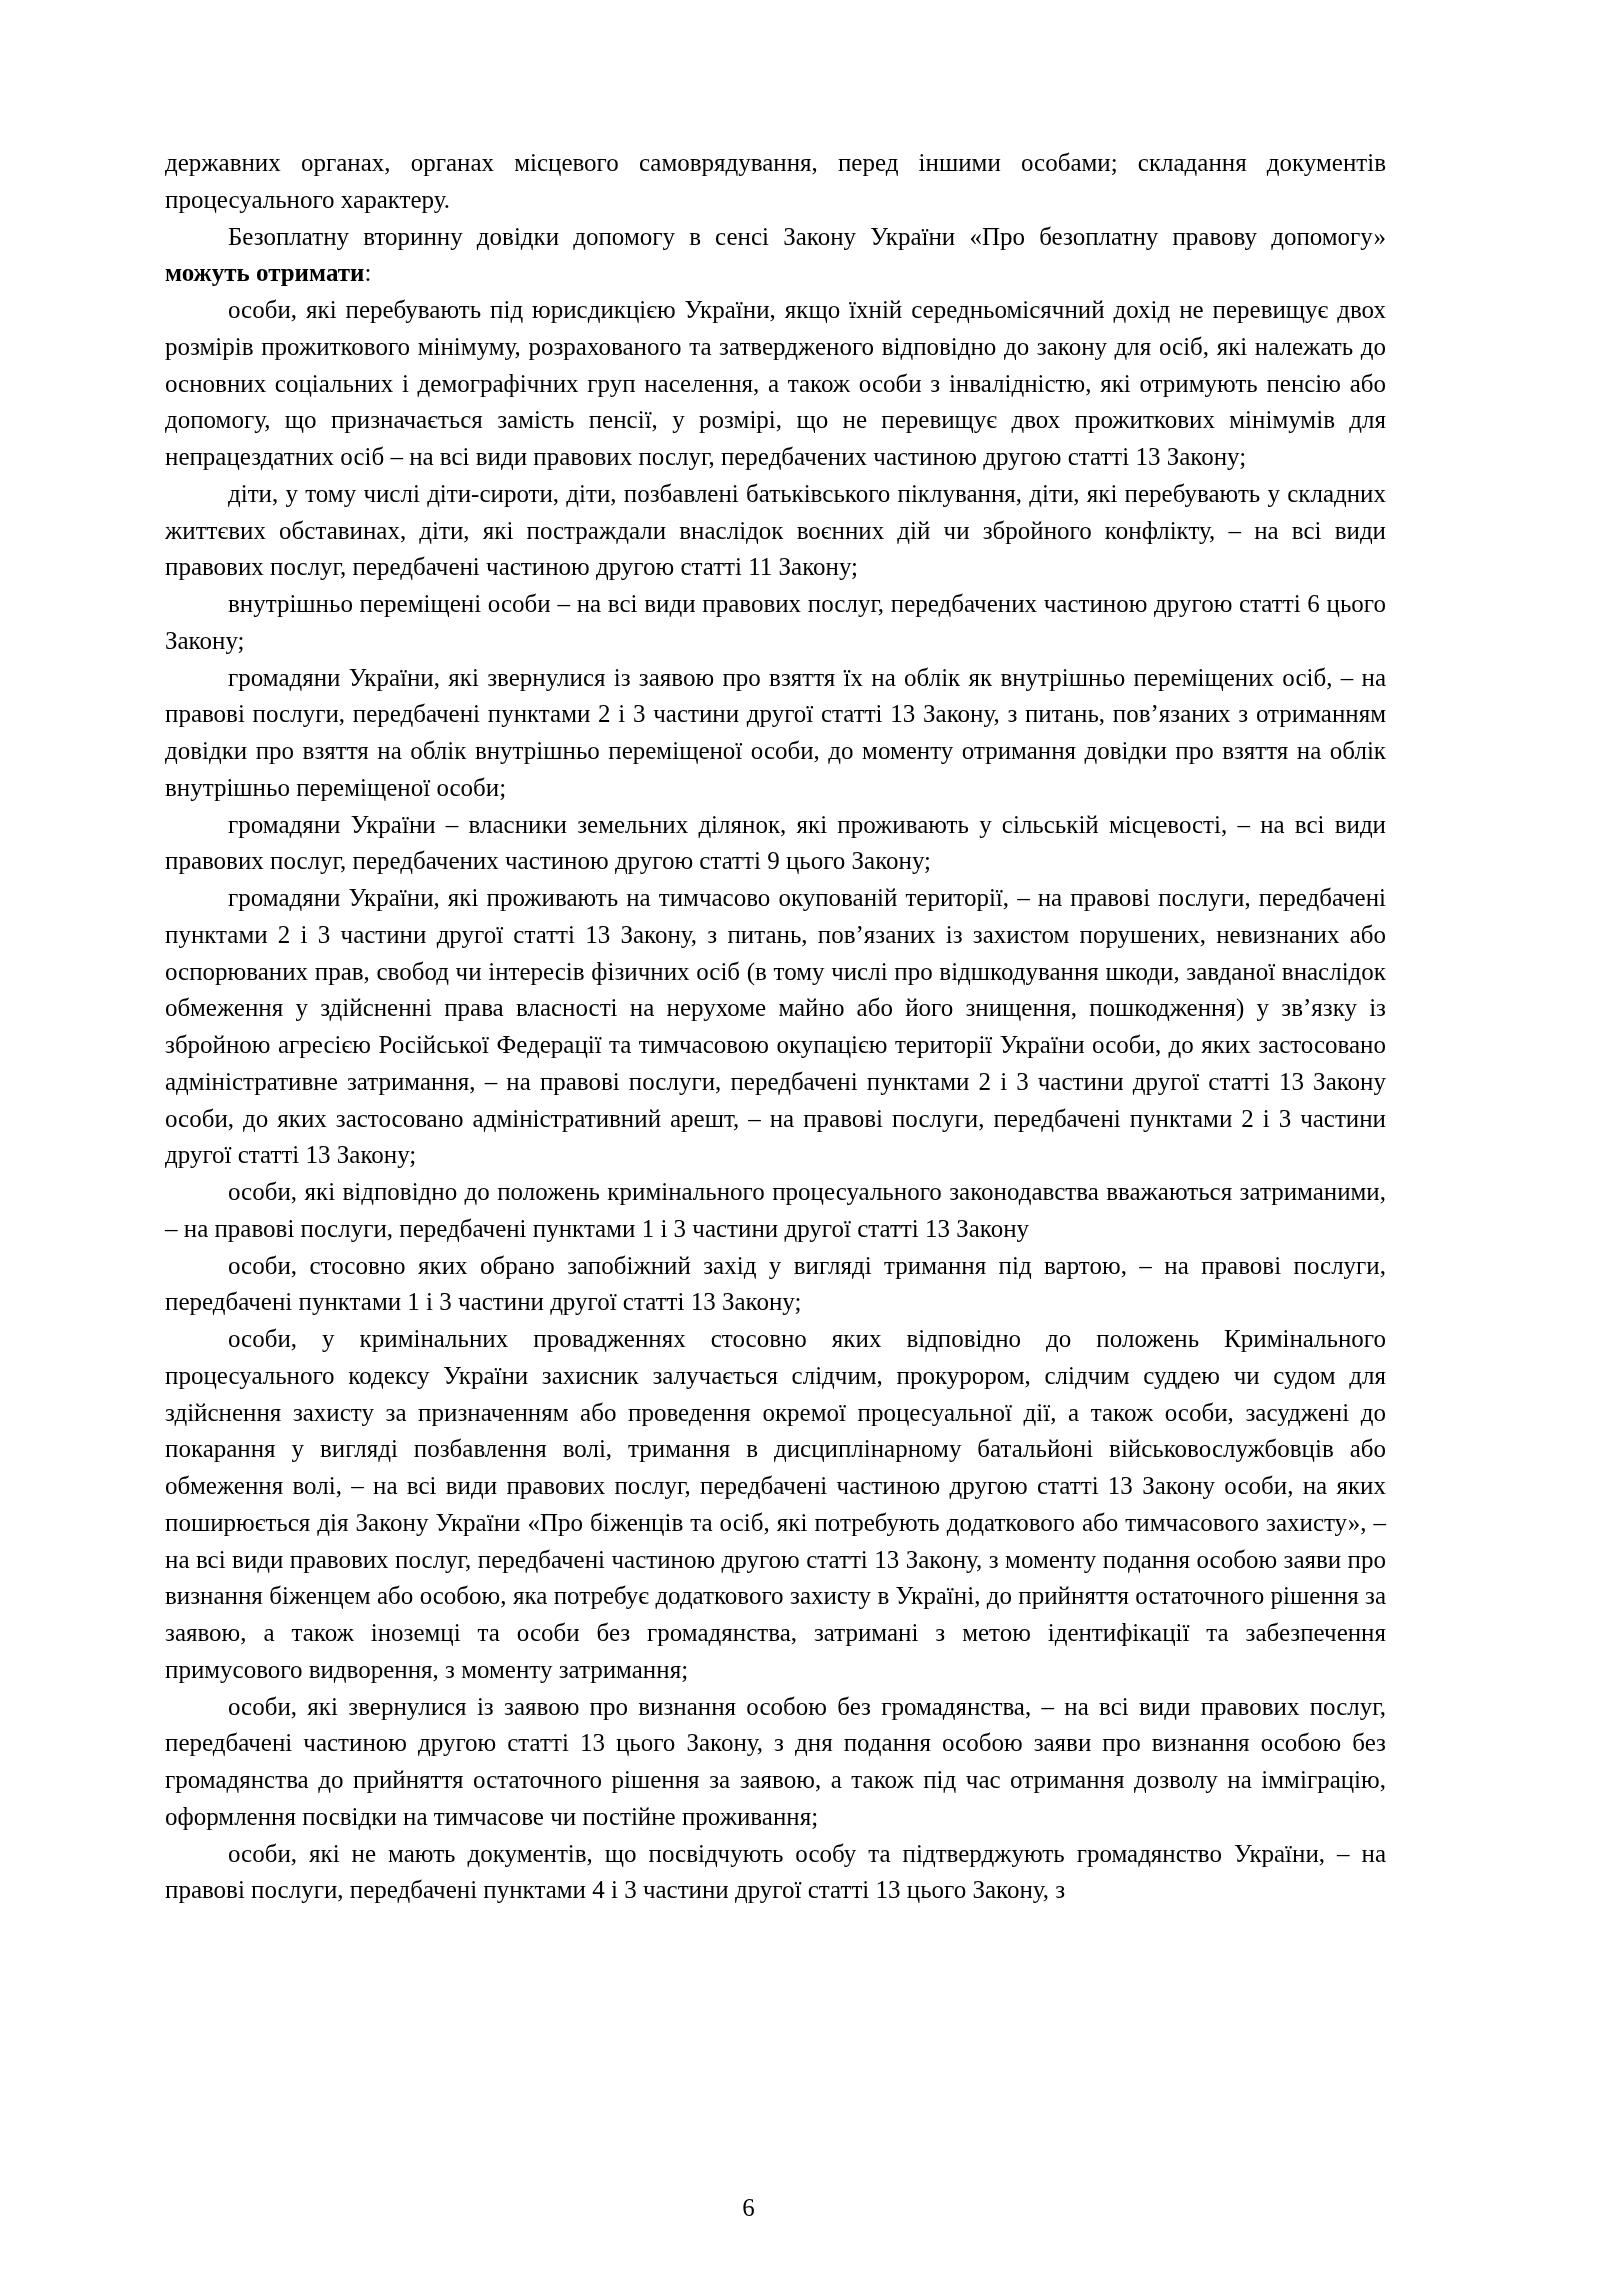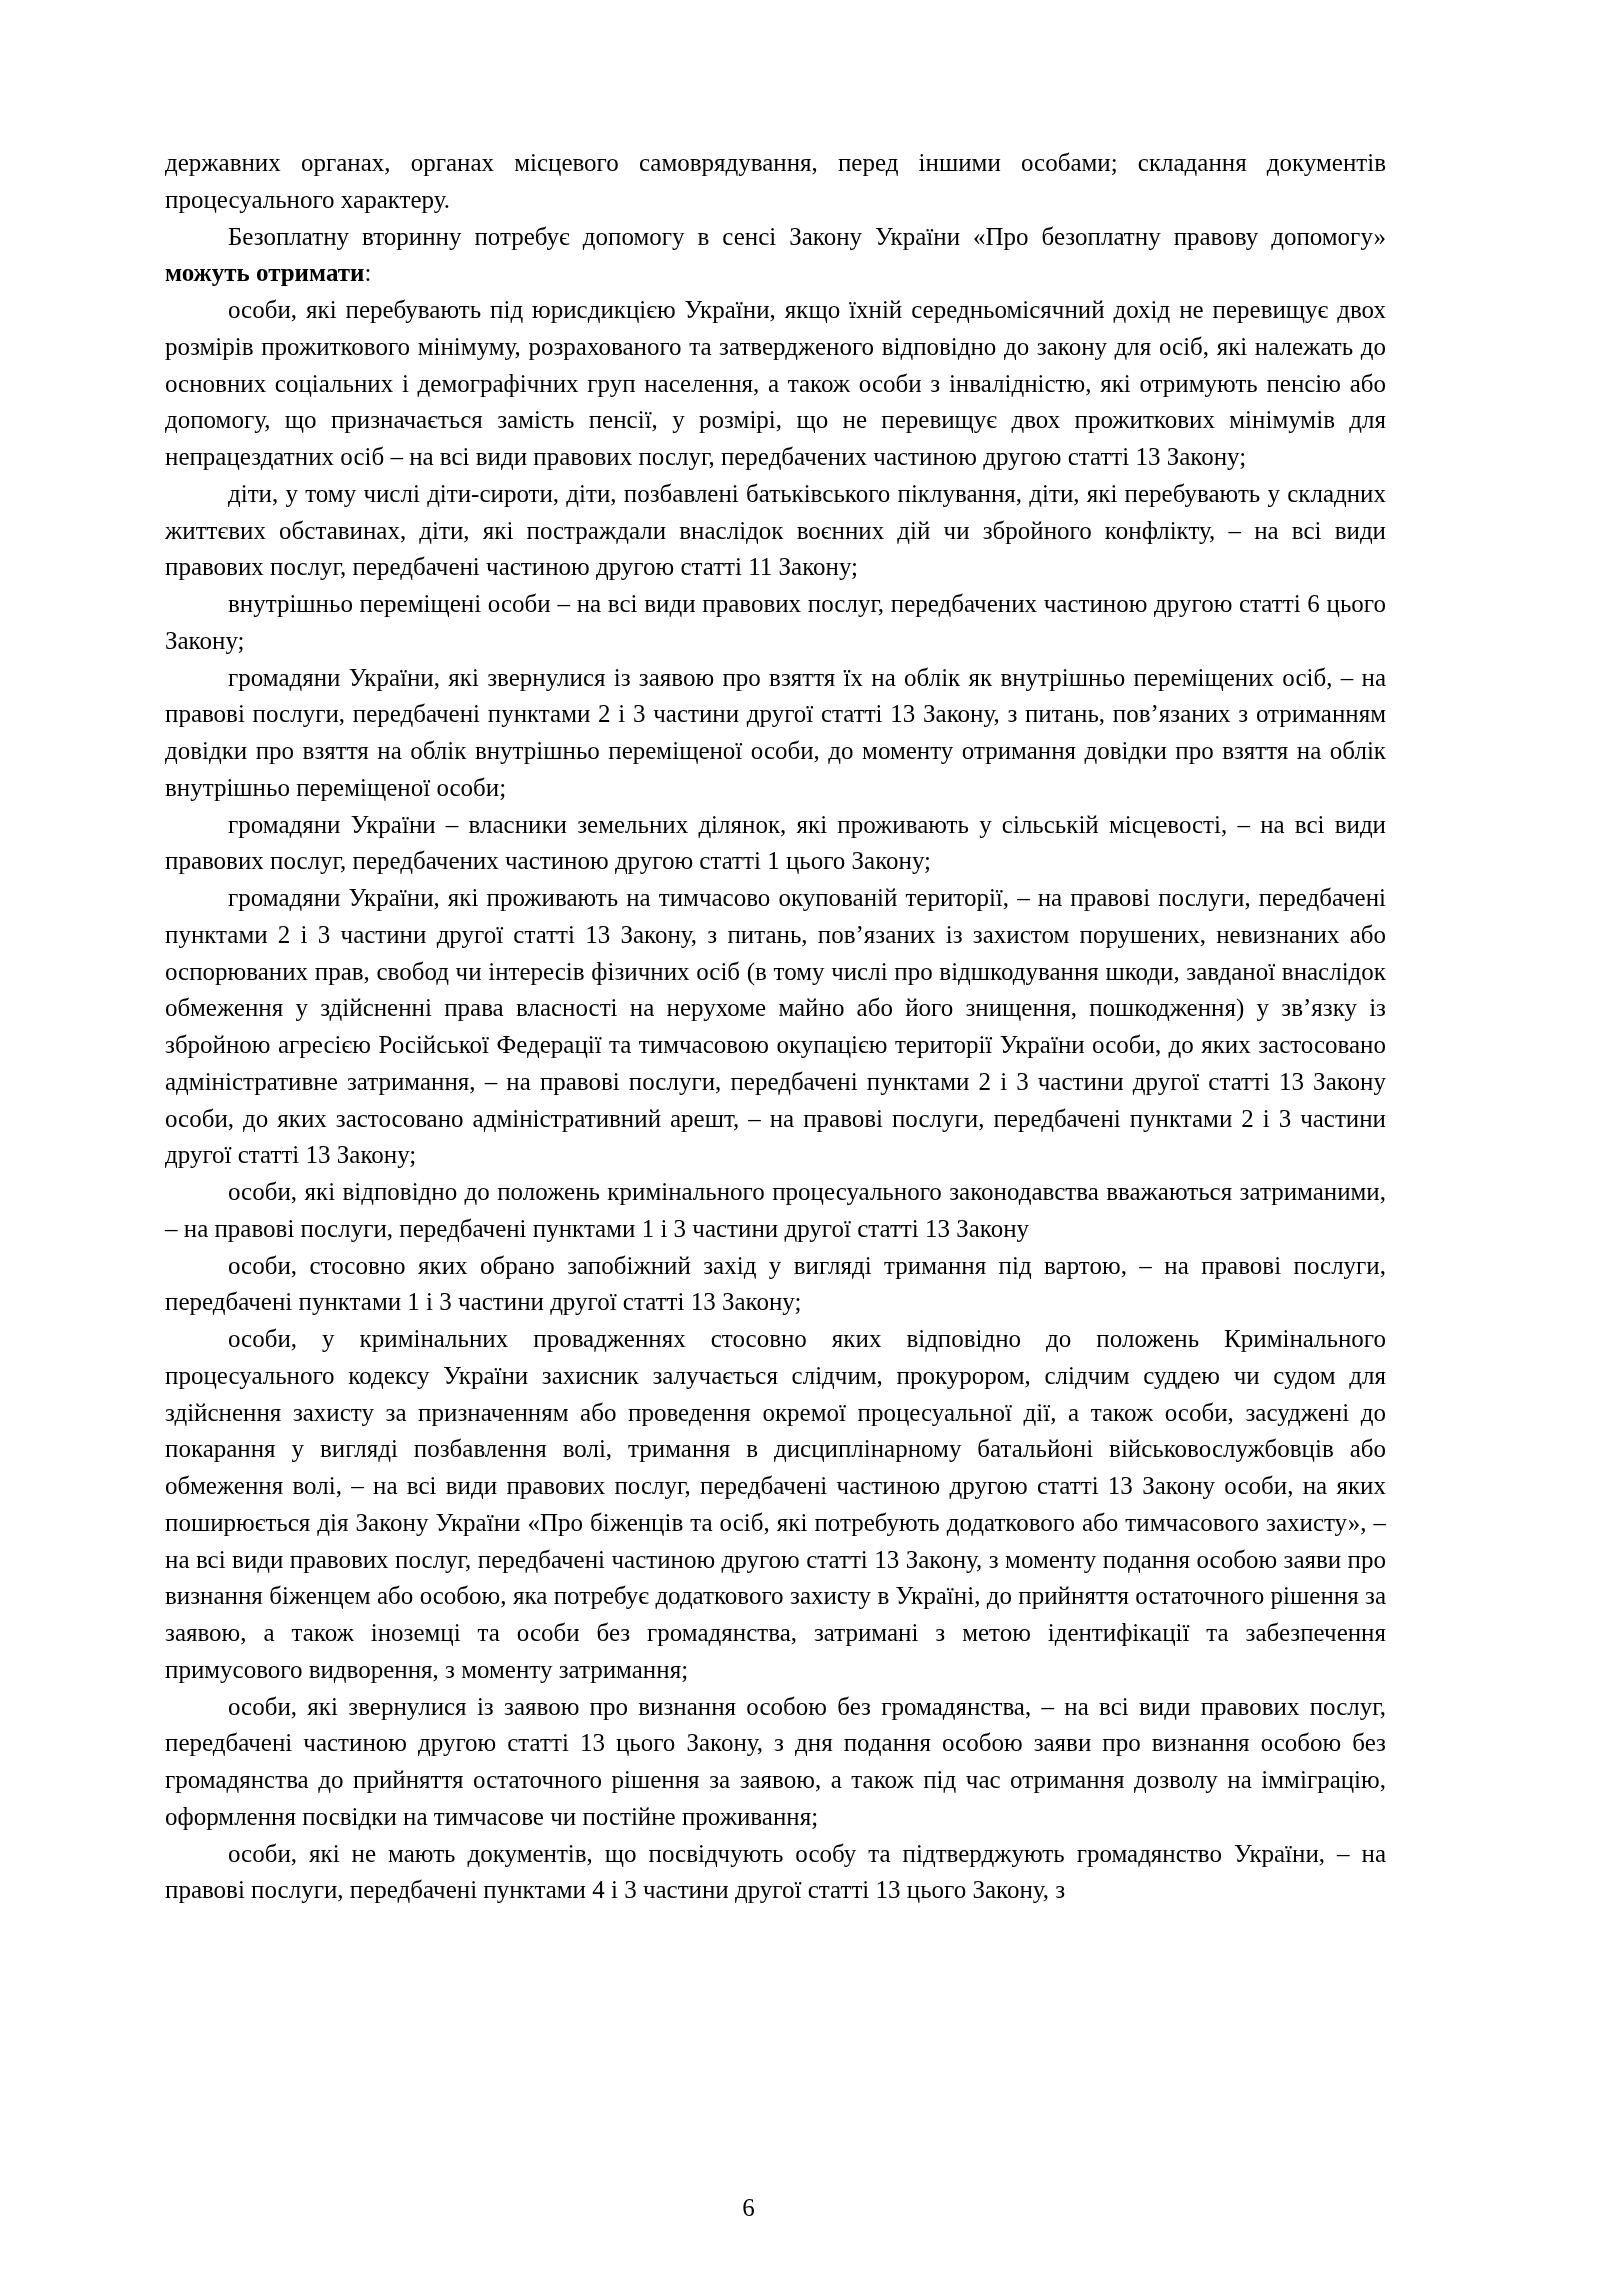--- a/index.html
+++ b/index.html
@@ -45,31 +45,31 @@
 </style>
 </head>
 <body>
 
 <div class="page">
 
   <div class="doc-body">
 
     <p class="no-indent">державних органах, органах місцевого самоврядування, перед іншими особами; складання документів процесуального характеру.</p>
 
-    <p><span>Безоплатну вторинну потребує допомогу в сенсі Закону України «Про безоплатну правову допомогу» </span><b>можуть отримати</b><span>:</span></p>
+    <p><span>Безоплатну вторинну довідки допомогу в сенсі Закону України «Про безоплатну правову допомогу» </span><b>можуть отримати</b><span>:</span></p>
 
     <p>особи, які перебувають під юрисдикцією України, якщо їхній середньомісячний дохід не перевищує двох розмірів прожиткового мінімуму, розрахованого та затвердженого відповідно до закону для осіб, які належать до основних соціальних і демографічних груп населення, а також особи з інвалідністю, які отримують пенсію або допомогу, що призначається замість пенсії, у розмірі, що не перевищує двох прожиткових мінімумів для непрацездатних осіб – на всі види правових послуг, передбачених частиною другою статті 13 Закону;</p>
 
     <p>діти, у тому числі діти-сироти, діти, позбавлені батьківського піклування, діти, які перебувають у складних життєвих обставинах, діти, які постраждали внаслідок воєнних дій чи збройного конфлікту, – на всі види правових послуг, передбачені частиною другою статті 11 Закону;</p>
 
     <p>внутрішньо переміщені особи – на всі види правових послуг, передбачених частиною другою статті 6 цього Закону;</p>
 
     <p>громадяни України, які звернулися із заявою про взяття їх на облік як внутрішньо переміщених осіб, – на правові послуги, передбачені пунктами 2 і 3 частини другої статті 13 Закону, з питань, пов’язаних з отриманням довідки про взяття на облік внутрішньо переміщеної особи, до моменту отримання довідки про взяття на облік внутрішньо переміщеної особи;</p>
 
-    <p>громадяни України – власники земельних ділянок, які проживають у сільській місцевості, – на всі види правових послуг, передбачених частиною другою статті 1 цього Закону;</p>
+    <p>громадяни України – власники земельних ділянок, які проживають у сільській місцевості, – на всі види правових послуг, передбачених частиною другою статті 9 цього Закону;</p>
 
     <p>громадяни України, які проживають на тимчасово окупованій території, – на правові послуги, передбачені пунктами 2 і 3 частини другої статті 13 Закону, з питань, пов’язаних із захистом порушених, невизнаних або оспорюваних прав, свобод чи інтересів фізичних осіб (в тому числі про відшкодування шкоди, завданої внаслідок обмеження у здійсненні права власності на нерухоме майно або його знищення, пошкодження) у зв’язку із збройною агресією Російської Федерації та тимчасовою окупацією території України особи, до яких застосовано адміністративне затримання, – на правові послуги, передбачені пунктами 2 і 3 частини другої статті 13 Закону особи, до яких застосовано адміністративний арешт, – на правові послуги, передбачені пунктами 2 і 3 частини другої статті 13 Закону;</p>
 
     <p>особи, які відповідно до положень кримінального процесуального законодавства вважаються затриманими, – на правові послуги, передбачені пунктами 1 і 3 частини другої статті 13 Закону</p>
 
     <p>особи, стосовно яких обрано запобіжний захід у вигляді тримання під вартою, – на правові послуги, передбачені пунктами 1 і 3 частини другої статті 13 Закону;</p>
 
     <p>особи, у кримінальних провадженнях стосовно яких відповідно до положень Кримінального процесуального кодексу України захисник залучається слідчим, прокурором, слідчим суддею чи судом для здійснення захисту за призначенням або проведення окремої процесуальної дії, а також особи, засуджені до покарання у вигляді позбавлення волі, тримання в дисциплінарному батальйоні військовослужбовців або обмеження волі, – на всі види правових послуг, передбачені частиною другою статті 13 Закону особи, на яких поширюється дія Закону України «Про біженців та осіб, які потребують додаткового або тимчасового захисту», – на всі види правових послуг, передбачені частиною другою статті 13 Закону, з моменту подання особою заяви про визнання біженцем або особою, яка потребує додаткового захисту в Україні, до прийняття остаточного рішення за заявою, а також іноземці та особи без громадянства, затримані з метою ідентифікації та забезпечення примусового видворення, з моменту затримання;</p>
 
     <p>особи, які звернулися із заявою про визнання особою без громадянства, – на всі види правових послуг, передбачені частиною другою статті 13 цього Закону, з дня подання особою заяви про визнання особою без громадянства до прийняття остаточного рішення за заявою, а також під час отримання дозволу на імміграцію, оформлення посвідки на тимчасове чи постійне проживання;</p>

